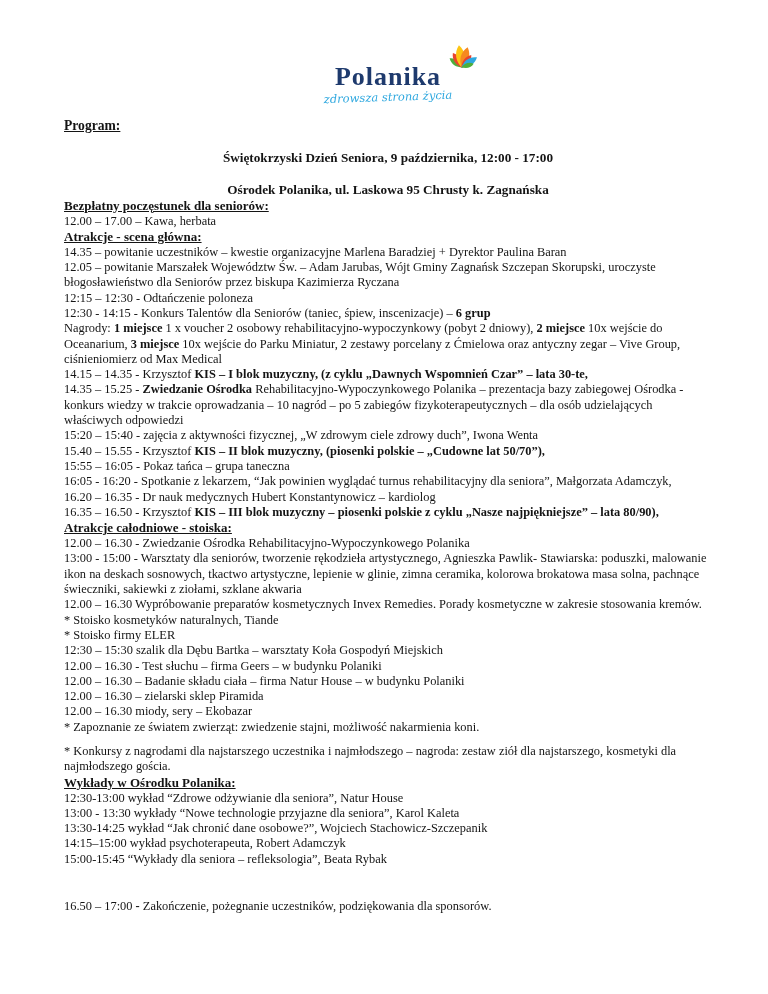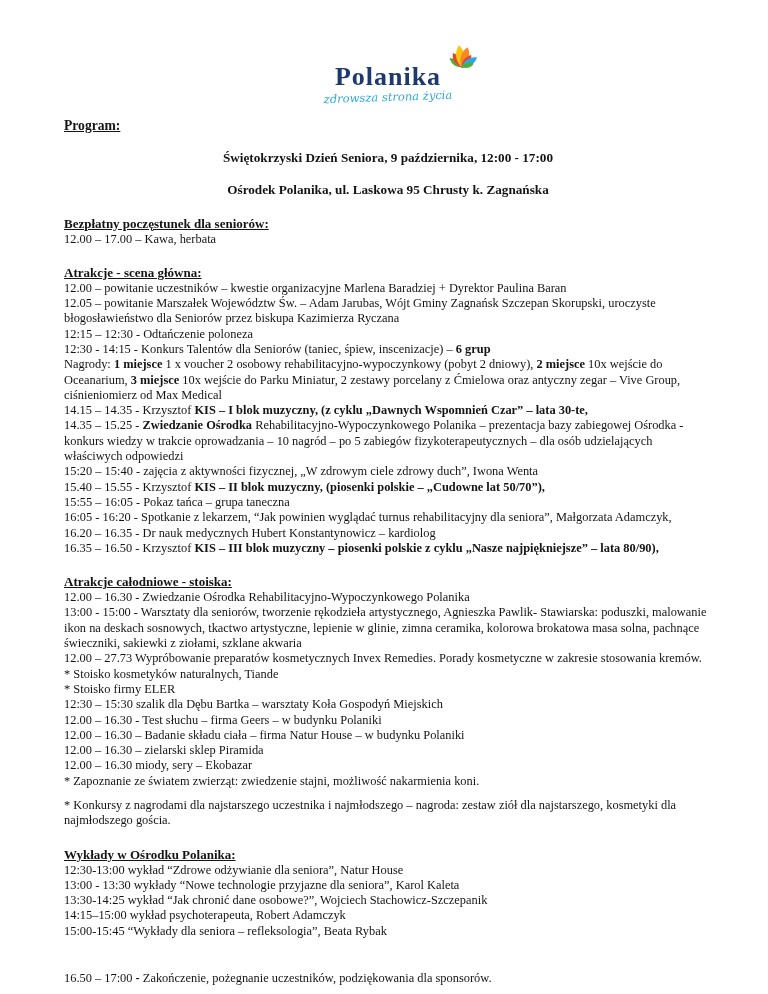--- a/index.html
+++ b/index.html
@@ -33,21 +33,21 @@
   
   .title{
     text-align:left;font-weight:bold;text-decoration:underline;
     font-size:13.6px;margin-top:14px;
   }
   .hdr-line{
     text-align:center;font-weight:bold;
     font-size:13.2px;margin-top:16px;
   }
   
-  #sections section{margin-top:18px;}
+  #sections section{margin-top:0;}
   #sections h2{
     font-size:13px;font-weight:bold;text-decoration:underline;
     margin:0;line-height:16px;
   }
   #sections p.line{
     margin:0;font-size:12.4px;line-height:15.3px;
   }
   #sections p.gap-sm{margin-top:9px;}
   #sections p.gap-lg{margin-top:32px;}
   .b{font-weight:bold;}
@@ -75,39 +75,39 @@
   <div class="hdr-line">Świętokrzyski Dzień Seniora, 9 października, 12:00 - 17:00</div>
   <div class="hdr-line">Ośrodek Polanika, ul. Laskowa 95 Chrusty k. Zagnańska</div>
 
   <div id="sections">
       <section>
         <h2>Bezpłatny poczęstunek dla seniorów:</h2>
         <p class="line"><span>12.00 – 17.00 – Kawa, herbata</span></p>
       </section>
       <section>
         <h2>Atrakcje - scena główna:</h2>
-        <p class="line"><span>12.00 – powitanie uczestników – kwestie organizacyjne Marlena Baradziej + Dyrektor Paulina Baran</span></p>
+        <p class="line"><span>14.35 – powitanie uczestników – kwestie organizacyjne Marlena Baradziej + Dyrektor Paulina Baran</span></p>
         <p class="line"><span>12.05 – powitanie Marszałek Województw Św. – Adam Jarubas, Wójt Gminy Zagnańsk Szczepan Skorupski, uroczyste błogosławieństwo dla Seniorów przez biskupa Kazimierza Ryczana</span></p>
         <p class="line"><span>12:15 – 12:30 - Odtańczenie poloneza</span></p>
         <p class="line"><span>12:30 - 14:15 - Konkurs Talentów dla Seniorów (taniec, śpiew, inscenizacje) – </span><span class="b">6 grup</span></p>
         <p class="line"><span>Nagrody: </span><span class="b">1 miejsce</span><span> 1 x voucher 2 osobowy rehabilitacyjno-wypoczynkowy (pobyt 2 dniowy), </span><span class="b">2 miejsce</span><span> 10x wejście do Oceanarium, </span><span class="b">3 miejsce</span><span> 10x wejście do Parku Miniatur, 2 zestawy porcelany z Ćmielowa oraz antyczny zegar – Vive Group, ciśnieniomierz od Max Medical</span></p>
         <p class="line"><span>14.15 – 14.35 - Krzysztof </span><span class="b">KIS – I blok muzyczny, (z cyklu „Dawnych Wspomnień Czar” – lata 30-te,</span></p>
         <p class="line"><span>14.35 – 15.25 - </span><span class="b">Zwiedzanie Ośrodka</span><span> Rehabilitacyjno-Wypoczynkowego Polanika – prezentacja bazy zabiegowej Ośrodka - konkurs wiedzy w trakcie oprowadzania – 10 nagród – po 5 zabiegów fizykoterapeutycznych – dla osób udzielających właściwych odpowiedzi</span></p>
         <p class="line"><span>15:20 – 15:40 - zajęcia z aktywności fizycznej, „W zdrowym ciele zdrowy duch”, Iwona Wenta</span></p>
         <p class="line"><span>15.40 – 15.55 - Krzysztof </span><span class="b">KIS – II blok muzyczny, (piosenki polskie – „Cudowne lat 50/70”),</span></p>
         <p class="line"><span>15:55 – 16:05 - Pokaz tańca – grupa taneczna</span></p>
         <p class="line"><span>16:05 - 16:20 - Spotkanie z lekarzem, “Jak powinien wyglądać turnus rehabilitacyjny dla seniora”, Małgorzata Adamczyk,</span></p>
         <p class="line"><span>16.20 – 16.35 - Dr nauk medycznych Hubert Konstantynowicz – kardiolog</span></p>
         <p class="line"><span>16.35 – 16.50 - Krzysztof </span><span class="b">KIS – III blok muzyczny – piosenki polskie z cyklu „Nasze najpiękniejsze” – lata 80/90),</span></p>
       </section>
       <section>
         <h2>Atrakcje całodniowe - stoiska:</h2>
         <p class="line"><span>12.00 – 16.30 - Zwiedzanie Ośrodka Rehabilitacyjno-Wypoczynkowego Polanika</span></p>
         <p class="line"><span>13:00 - 15:00 - Warsztaty dla seniorów, tworzenie rękodzieła artystycznego, Agnieszka Pawlik- Stawiarska: poduszki, malowanie ikon na deskach sosnowych, tkactwo artystyczne, lepienie w glinie, zimna ceramika, kolorowa brokatowa masa solna, pachnące świeczniki, sakiewki z ziołami, szklane akwaria</span></p>
-        <p class="line"><span>12.00 – 27.73 Wypróbowanie preparatów kosmetycznych Invex Remedies. Porady kosmetyczne w zakresie stosowania kremów.</span></p>
+        <p class="line"><span>12.00 – 16.30 Wypróbowanie preparatów kosmetycznych Invex Remedies. Porady kosmetyczne w zakresie stosowania kremów.</span></p>
         <p class="line"><span>* Stoisko kosmetyków naturalnych, Tiande</span></p>
         <p class="line"><span>* Stoisko firmy ELER</span></p>
         <p class="line"><span>12:30 – 15:30 szalik dla Dębu Bartka – warsztaty Koła Gospodyń Miejskich</span></p>
         <p class="line"><span>12.00 – 16.30 - Test słuchu – firma Geers – w budynku Polaniki</span></p>
         <p class="line"><span>12.00 – 16.30 – Badanie składu ciała – firma Natur House – w budynku Polaniki</span></p>
         <p class="line"><span>12.00 – 16.30 – zielarski sklep Piramida</span></p>
         <p class="line"><span>12.00 – 16.30  miody, sery – Ekobazar</span></p>
         <p class="line"><span>* Zapoznanie ze światem zwierząt: zwiedzenie stajni, możliwość nakarmienia koni.</span></p>
         <p class="line gap-sm"><span>* Konkursy z nagrodami dla najstarszego uczestnika i najmłodszego – nagroda: zestaw ziół dla najstarszego, kosmetyki dla najmłodszego gościa.</span></p>
       </section>

